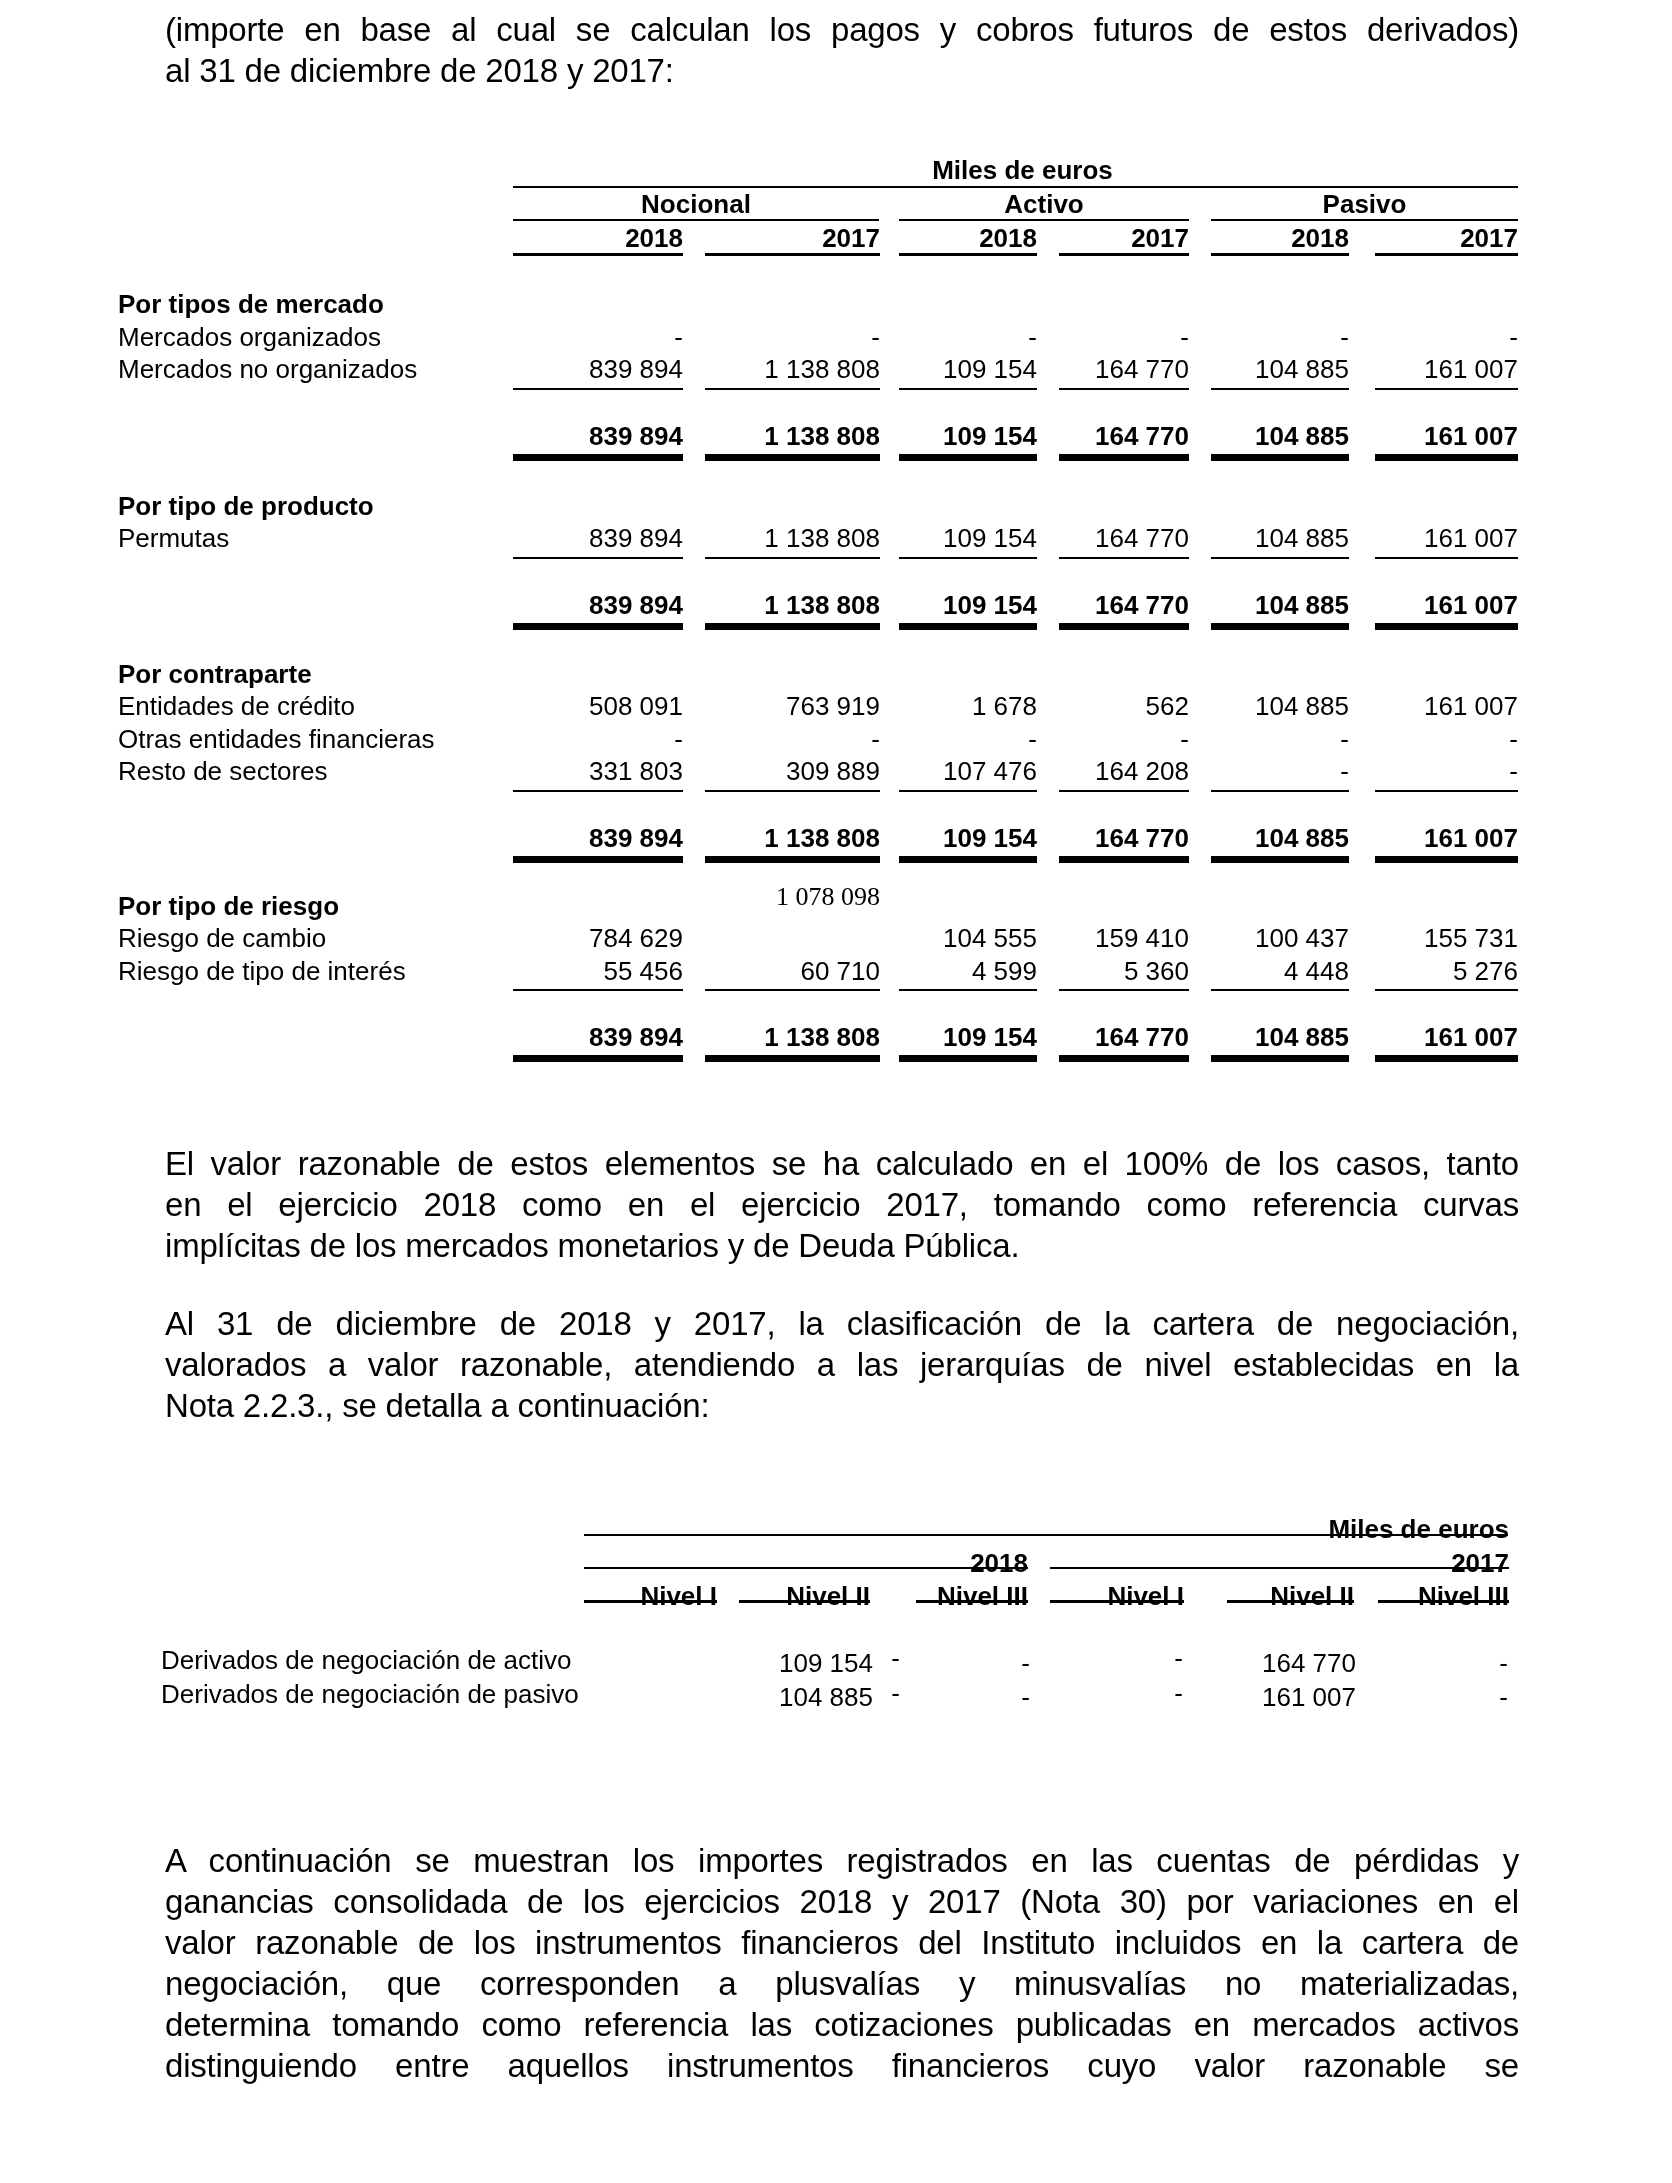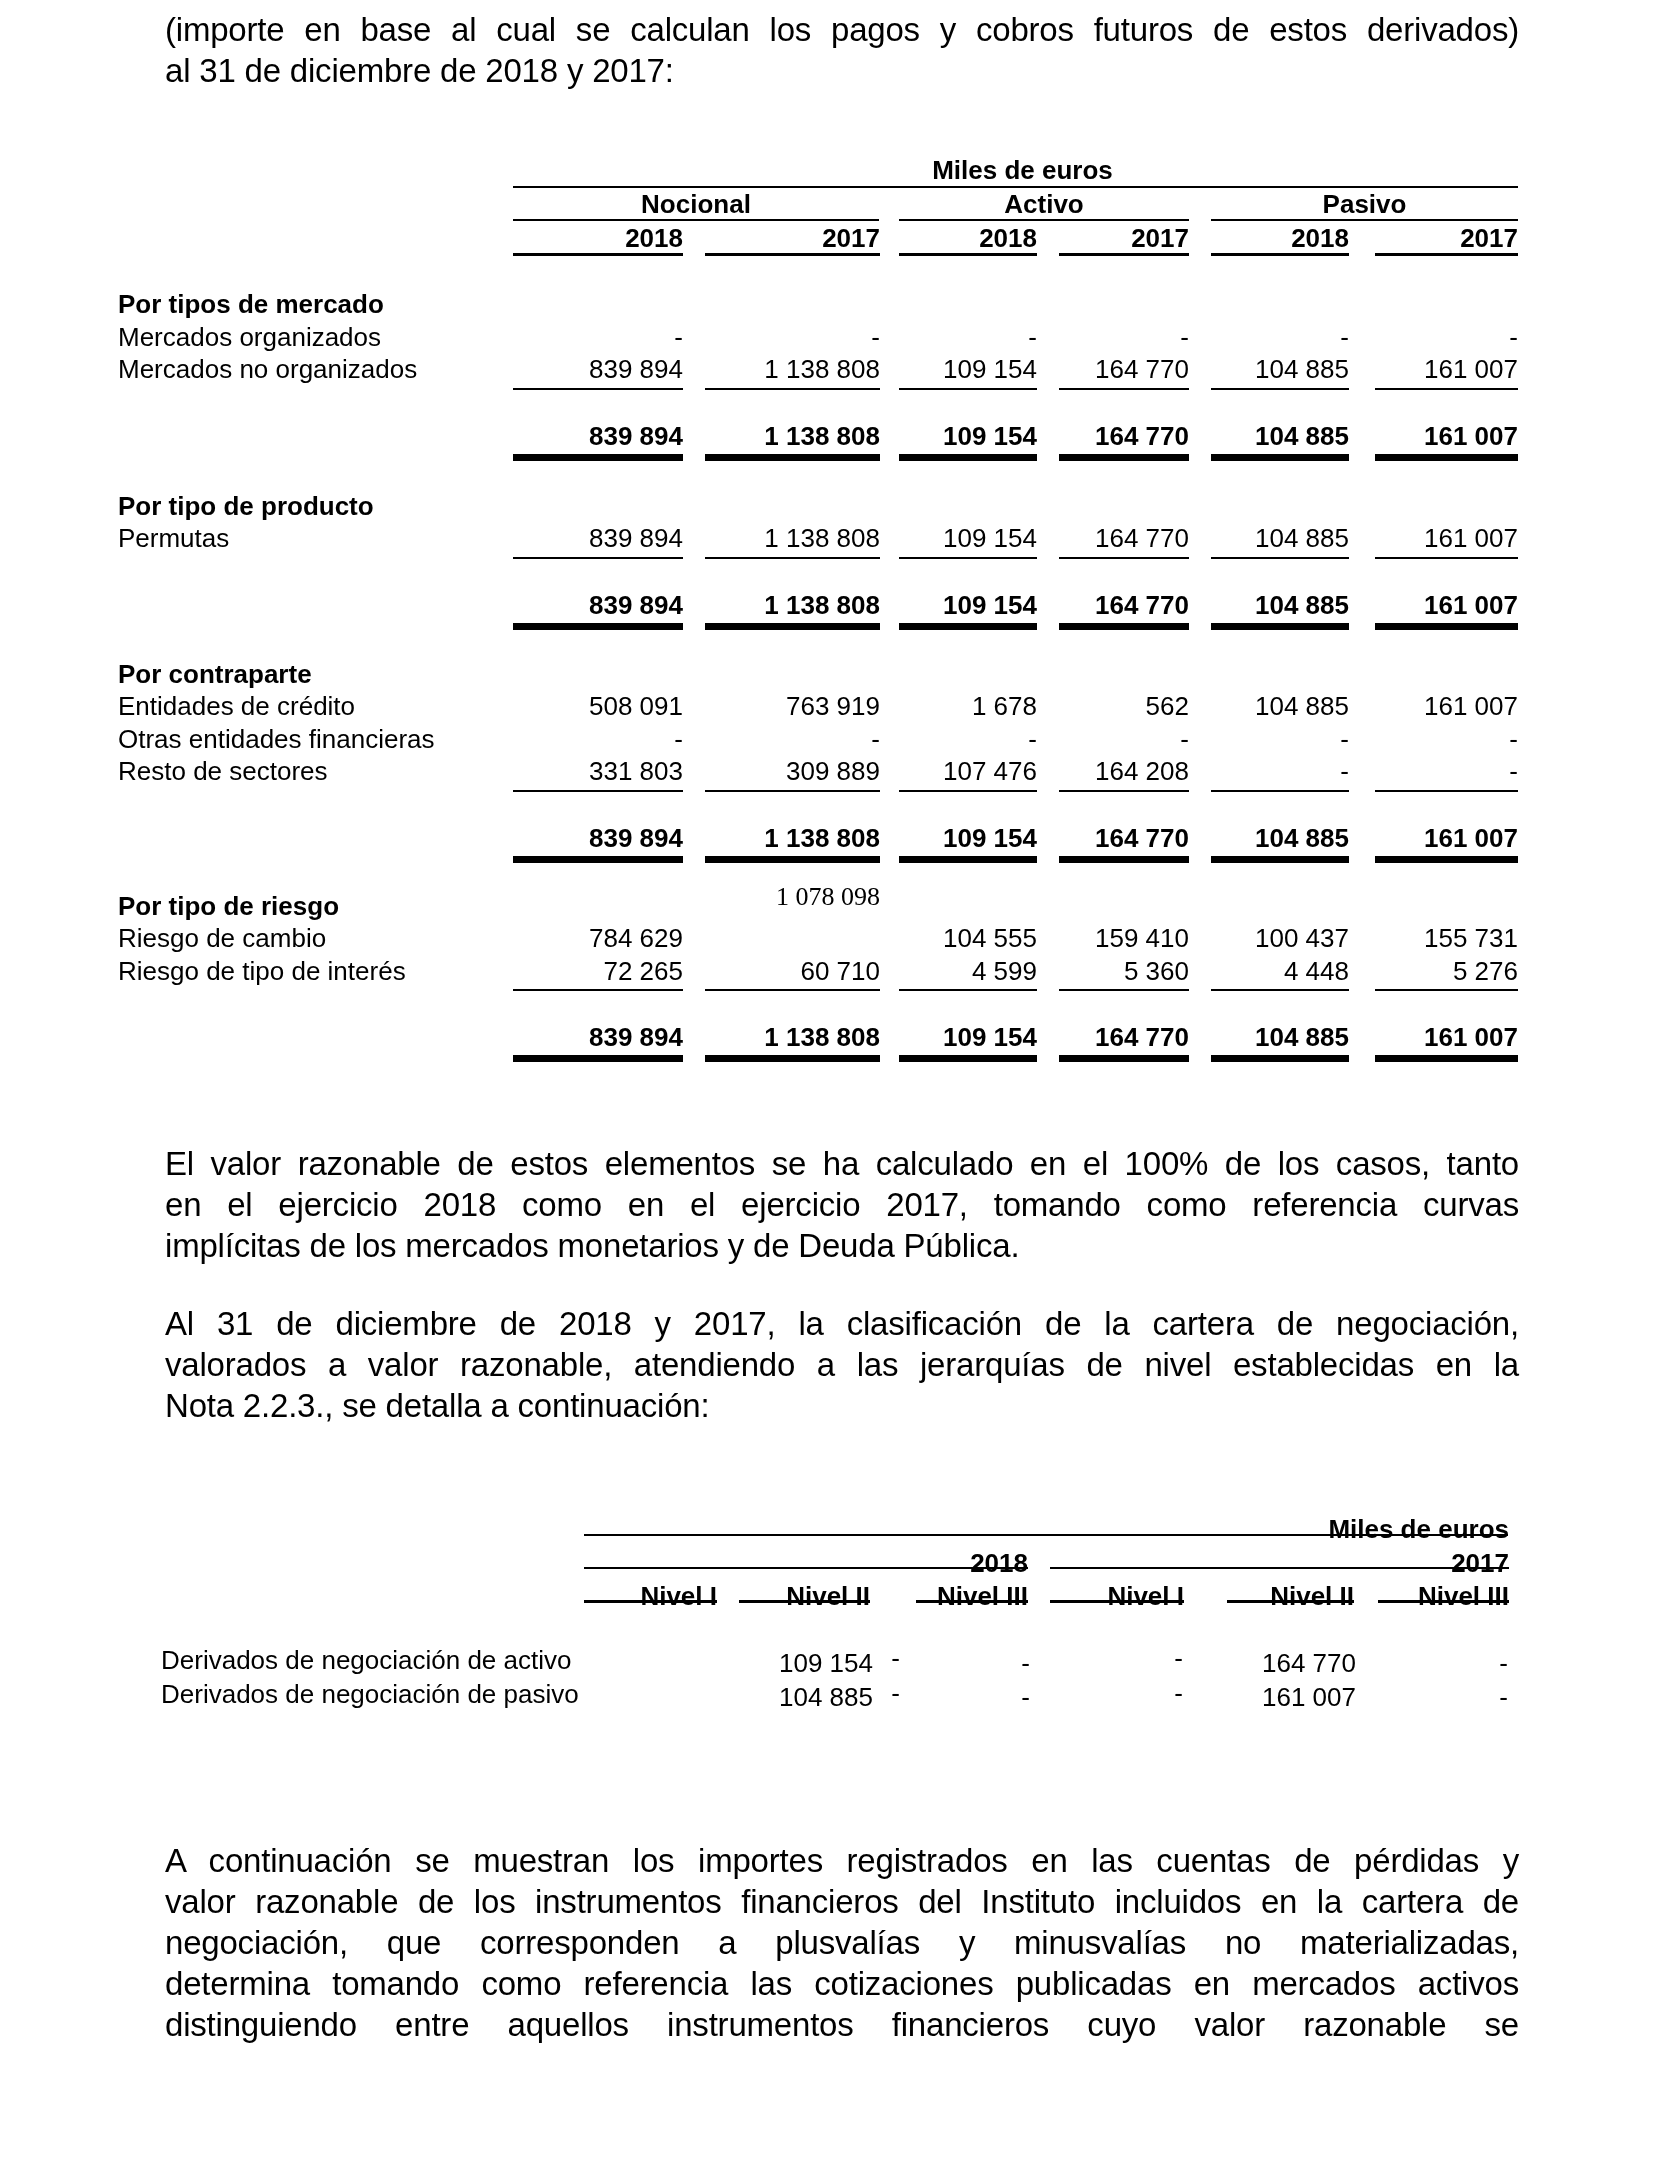--- a/index.html
+++ b/index.html
@@ -147,21 +147,21 @@
     <div class="rule" style="left:1375px;top:856px;width:143px;height:7px;"></div>
     <div class="cell b" style="left:118px;top:891px;">Por tipo de riesgo</div>
     <div class="cell" style="left:118px;top:923px;">Riesgo de cambio</div>
     <div class="cell r" style="left:513px;top:923px;width:170px;">784 629</div>
     <div class="cell r" style="left:705px;top:881px;width:175px;font-family:Liberation Serif, serif;">1 078 098</div>
     <div class="cell r" style="left:899px;top:923px;width:138px;">104 555</div>
     <div class="cell r" style="left:1059px;top:923px;width:130px;">159 410</div>
     <div class="cell r" style="left:1211px;top:923px;width:138px;">100 437</div>
     <div class="cell r" style="left:1375px;top:923px;width:143px;">155 731</div>
     <div class="cell" style="left:118px;top:956px;">Riesgo de tipo de interés</div>
-    <div class="cell r" style="left:513px;top:956px;width:170px;">72 265</div>
+    <div class="cell r" style="left:513px;top:956px;width:170px;">55 456</div>
     <div class="cell r" style="left:705px;top:956px;width:175px;">60 710</div>
     <div class="cell r" style="left:899px;top:956px;width:138px;">4 599</div>
     <div class="cell r" style="left:1059px;top:956px;width:130px;">5 360</div>
     <div class="cell r" style="left:1211px;top:956px;width:138px;">4 448</div>
     <div class="cell r" style="left:1375px;top:956px;width:143px;">5 276</div>
     <div class="rule" style="left:513px;top:989px;width:170px;height:2.4px;"></div>
     <div class="rule" style="left:705px;top:989px;width:175px;height:2.4px;"></div>
     <div class="rule" style="left:899px;top:989px;width:138px;height:2.4px;"></div>
     <div class="rule" style="left:1059px;top:989px;width:130px;height:2.4px;"></div>
     <div class="rule" style="left:1211px;top:989px;width:138px;height:2.4px;"></div>
@@ -222,18 +222,19 @@
     <div class="cell r" style="left:716px;top:1682px;width:157px;">104 885</div>
     <div class="cell r" style="left:743px;top:1678px;width:157px;">-</div>
     <div class="cell r" style="left:873px;top:1682px;width:157px;">-</div>
     <div class="cell r" style="left:1026px;top:1678px;width:157px;">-</div>
     <div class="cell r" style="left:1199px;top:1682px;width:157px;">161 007</div>
     <div class="cell r" style="left:1351px;top:1682px;width:157px;">-</div>
   </div>
 
 <div class="para" style="top:1840px;">
   <span class="ln j">A continuación se muestran los importes registrados en las cuentas de pérdidas y</span>
+  <span class="ln j">ganancias consolidada de los ejercicios 2018 y 2017 (Nota 30) por variaciones en el</span>
   <span class="ln j">valor razonable de los instrumentos financieros del Instituto incluidos en la cartera de</span>
   <span class="ln j">negociación, que corresponden a plusvalías y minusvalías no materializadas,</span>
   <span class="ln j">determina tomando como referencia las cotizaciones publicadas en mercados activos</span>
   <span class="ln j">distinguiendo entre aquellos instrumentos financieros cuyo valor razonable se</span>
 </div>
 
 
 </body></html>

